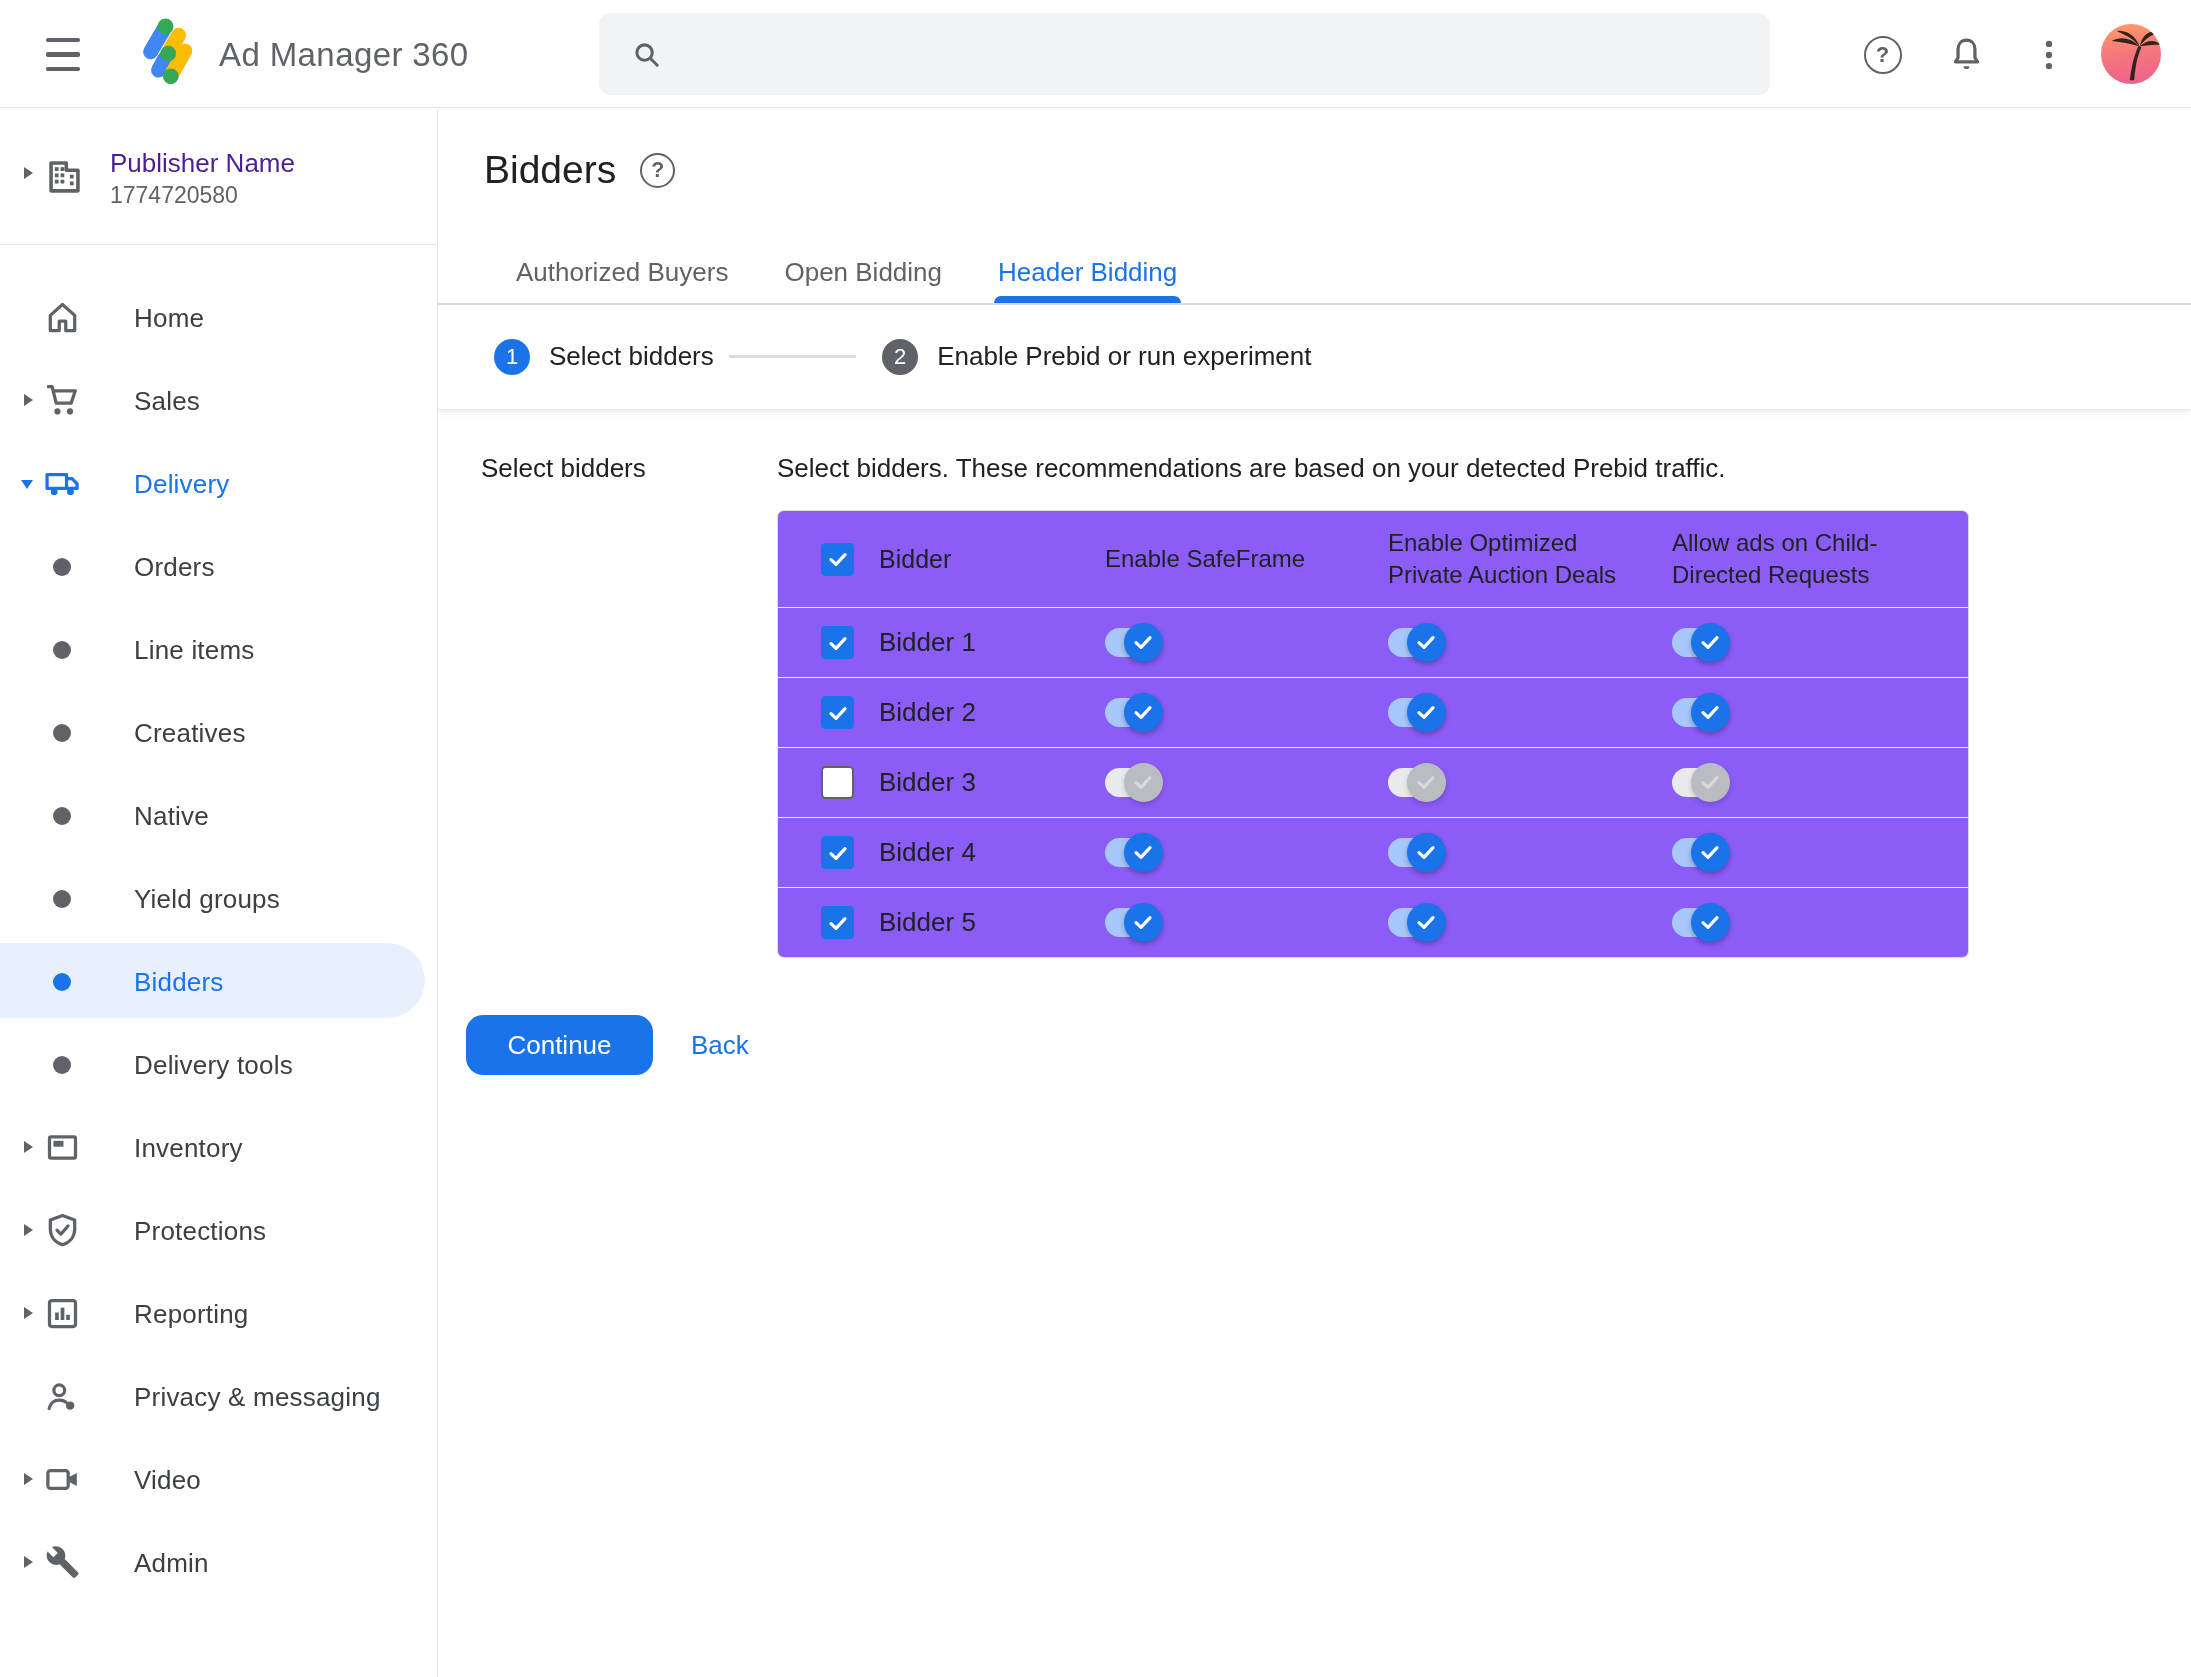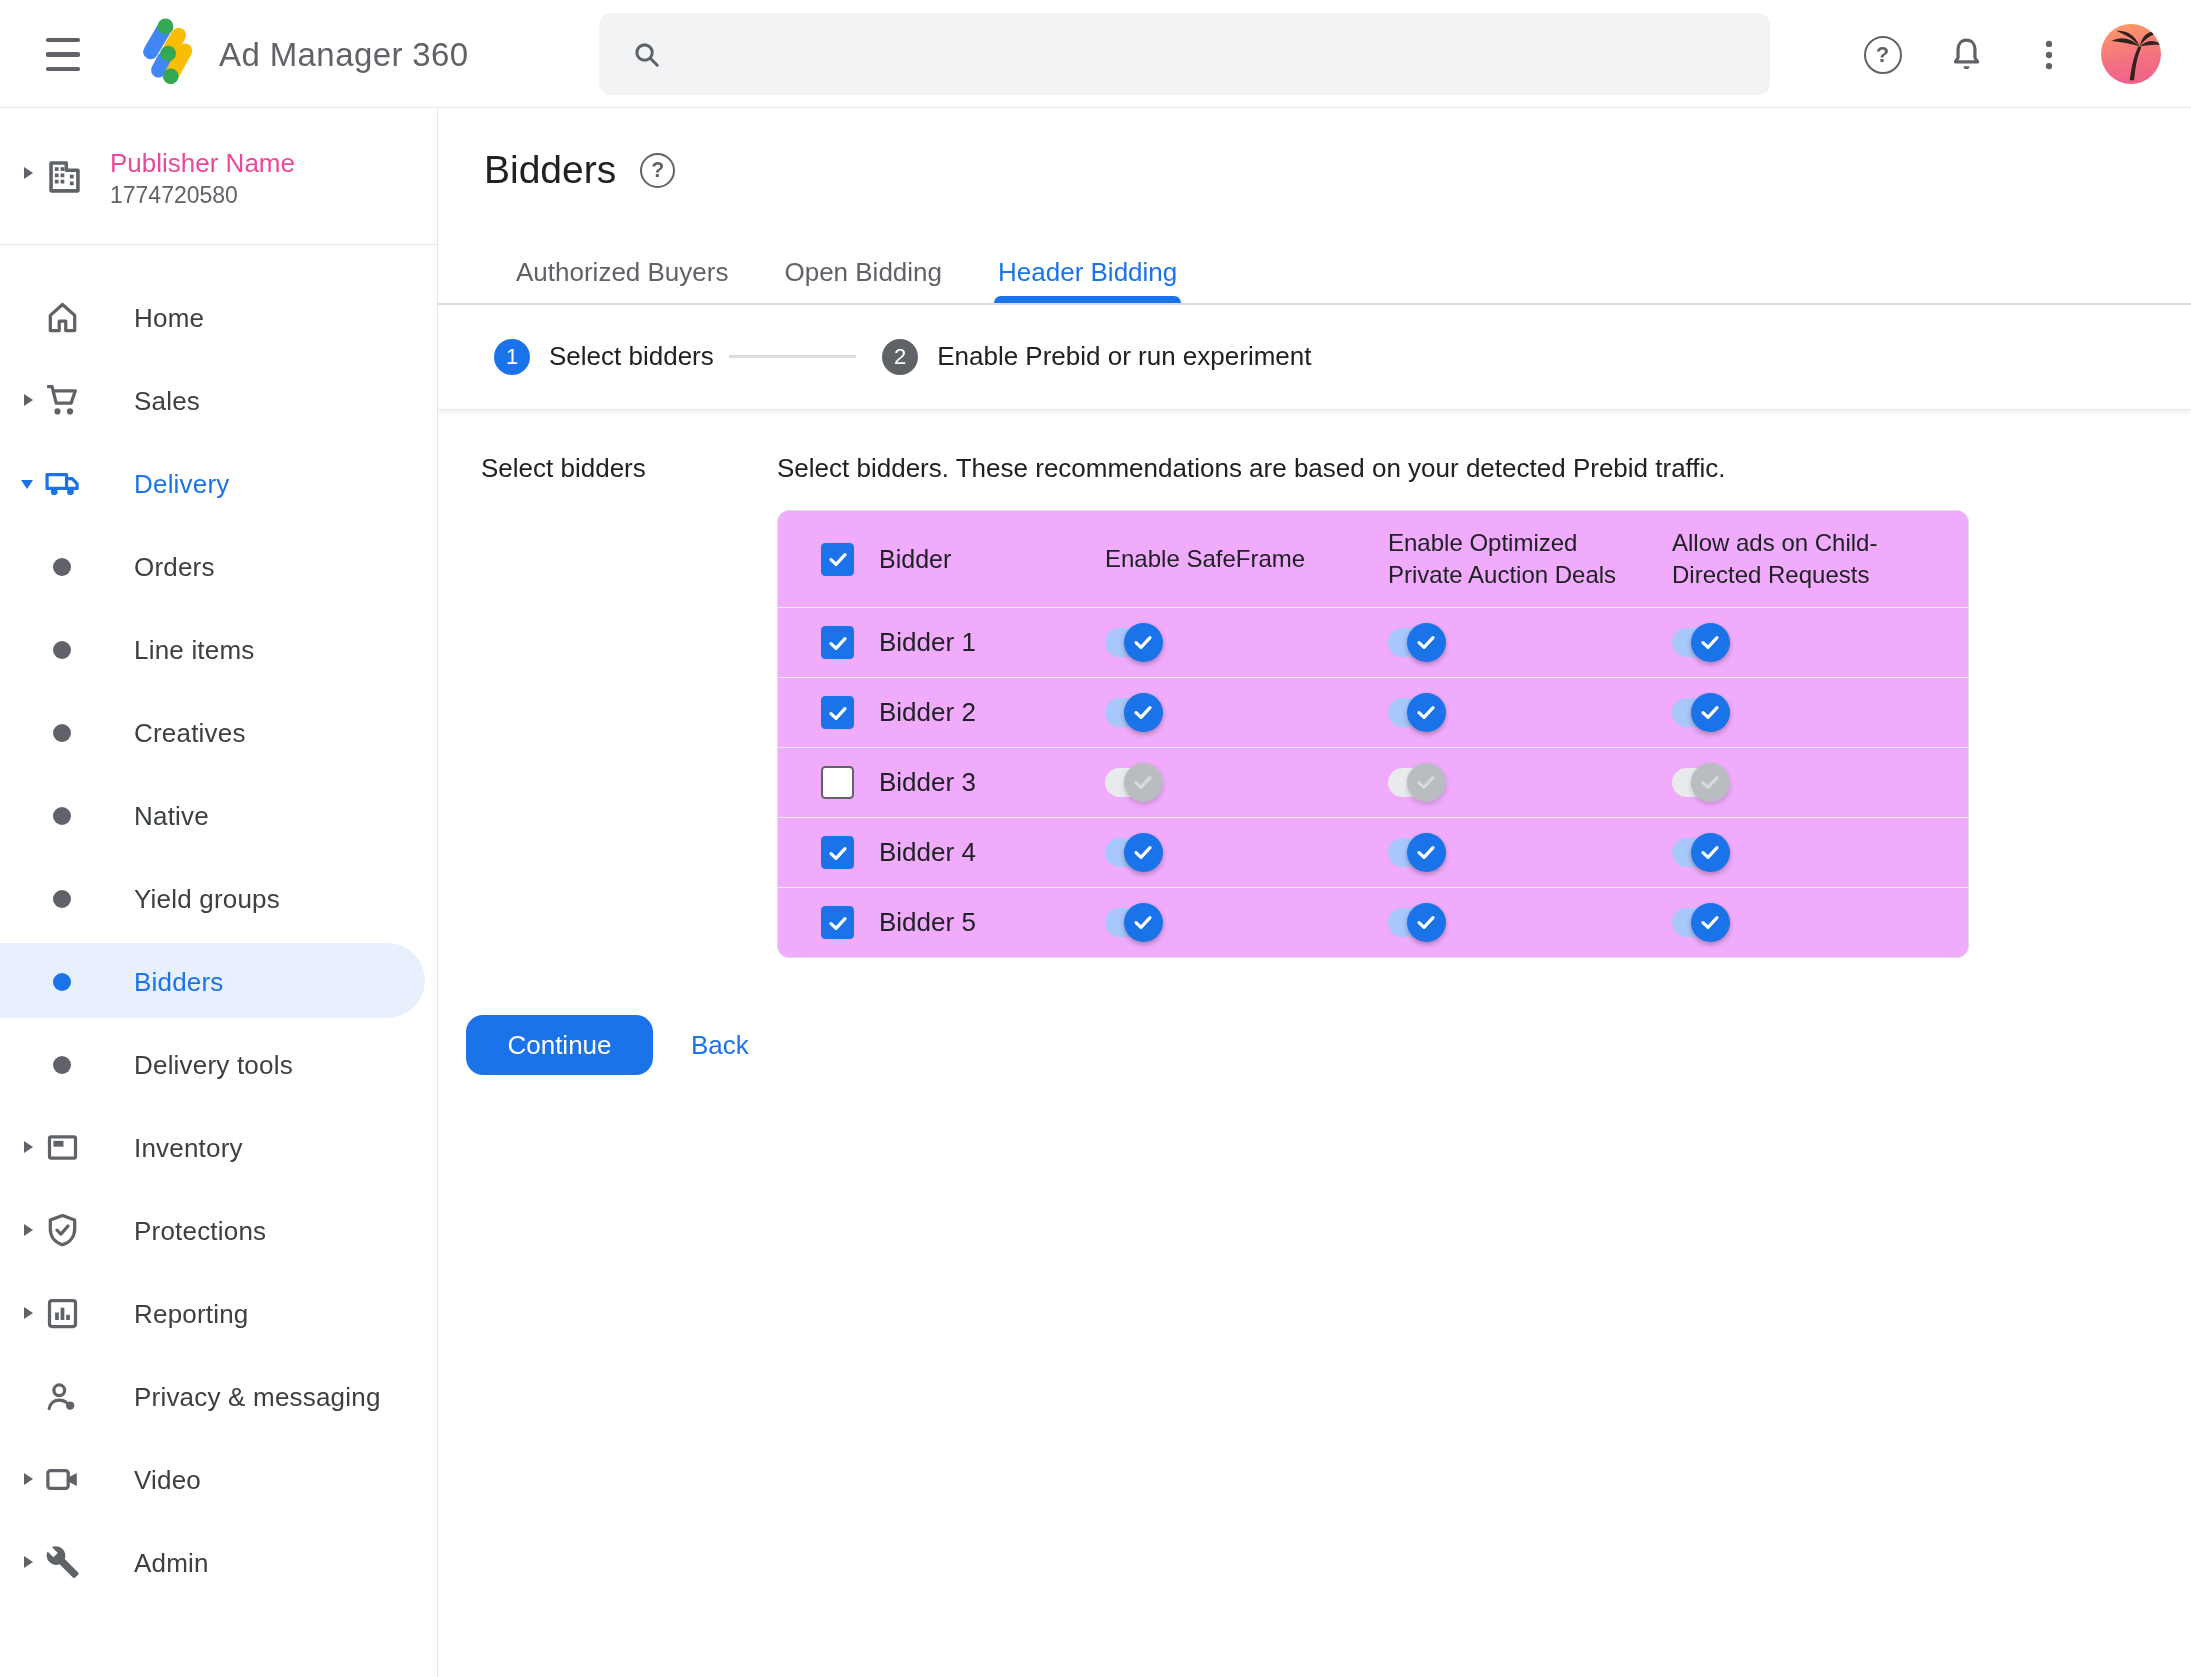--- a/index.html
+++ b/index.html
@@ -31,21 +31,21 @@
     overflow:hidden; cursor:pointer; background:linear-gradient(170deg,#ff9d66 0%,#f4737f 55%,#ee5f8e 100%); }
   .avatar svg { width:100%; height:100%; }
 
   
   .sidebar { position:absolute; top:110px; left:0; width:438px; height:1568px;
     background:#fff; border-right:1.7px solid #e2e4e7; z-index:10; }
   .publisher { position:relative; height:135px; border-bottom:1.7px solid #e4e6e9; cursor:pointer; }
   .pub-caret { position:absolute; left:24px; top:57px; width:0; height:0;
     border-left:9.4px solid #5f6368; border-top:6px solid transparent; border-bottom:6px solid transparent; }
   .pub-icon { position:absolute; left:43px; top:45px; width:43px; height:43px; }
-  .pub-name { position:absolute; left:110px; top:38px; font-size:26px; font-weight:500; color:#ec4899; }
+  .pub-name { position:absolute; left:110px; top:38px; font-size:26px; font-weight:500; color:#4c1d95; }
   .pub-id   { position:absolute; left:110px; top:72px; font-size:23px; color:#5f6368; }
   .nav { padding-top:31px; }
   .side-item { position:relative; height:83px; cursor:pointer; }
   .side-item > * { z-index:1; }
   .item-caret { position:absolute; left:24px; top:35px; width:0; height:0;
     border-left:9.4px solid #5f6368; border-top:6px solid transparent; border-bottom:6px solid transparent; }
   .item-caret.down { left:20.5px; top:38px; border-left:6.8px solid transparent; border-right:6.8px solid transparent;
     border-top:9.4px solid #1a73e8; border-bottom:none; }
   .item-icon { position:absolute; left:43px; top:22px; width:39px; height:39px; }
   .item-bullet { position:absolute; left:53px; top:33px; width:18px; height:18px;
@@ -83,21 +83,21 @@
   .step-label { margin-left:19px; font-size:26px; font-weight:500; color:#202124; white-space:nowrap; }
   .step-line { width:127px; height:2.6px; background:#dadce0; margin:0 26px 0 15.4px; }
 
   
   .content { position:relative; padding-top:43px; }
   .content-row { display:flex; }
   .section-label { margin-left:43px; width:296px; flex:none; font-size:26px; font-weight:500; color:#202124; }
   .content-main { width:1192px; flex:none; }
   .desc { font-size:26px; color:#202124; margin-bottom:26px; }
 
-  .table { border:1.7px solid #dadce0; border-radius:12px; background:#f0abfc; }
+  .table { border:1.7px solid #dadce0; border-radius:7px; background:#8b5cf6; }
   .t-row { display:grid; grid-template-columns:58px 226px 283px 284px auto;
     align-items:center; padding-left:43px; height:70px; border-top:1.7px solid #e8eaed; }
   .t-row.t-head { height:96px; border-top:none; }
   .t-head .head-cell { font-size:24px; font-weight:500; color:#202124; line-height:32px; padding-right:17px; }
   .cell-name { font-size:26px; color:#202124; }
   .t-head .cell-name { font-size:25px; font-weight:500; }
 
   .checkbox { width:33px; height:33px; border-radius:4.3px; cursor:pointer;
     display:flex; align-items:center; justify-content:center; }
   .checkbox.checked { background:#1a73e8; }

